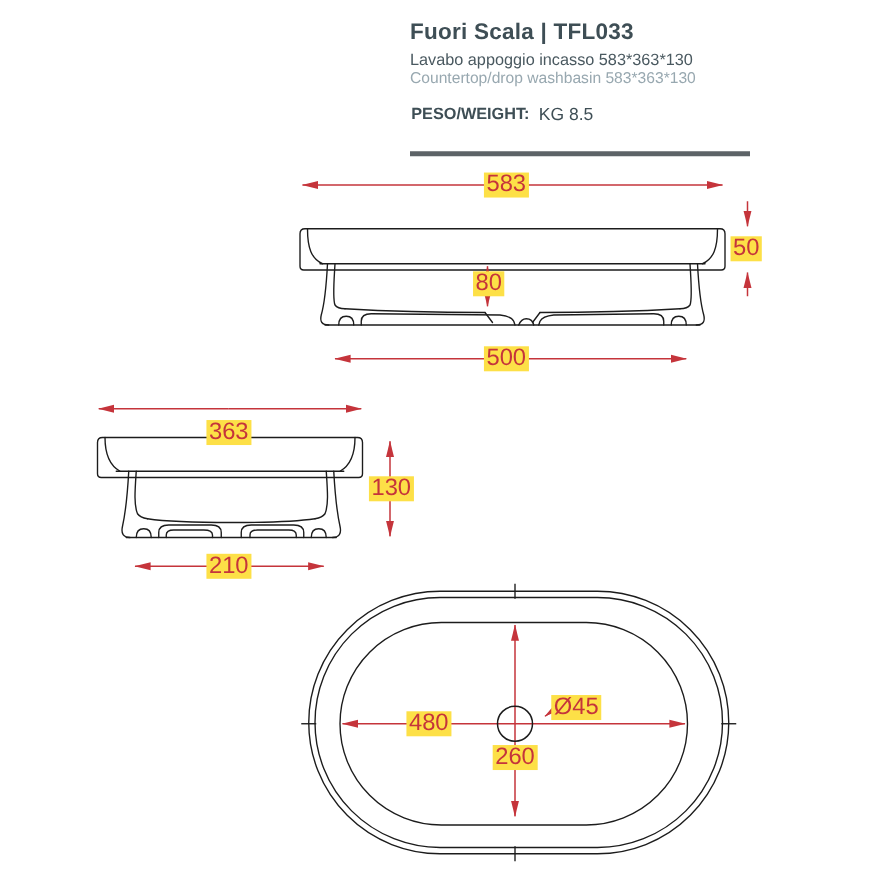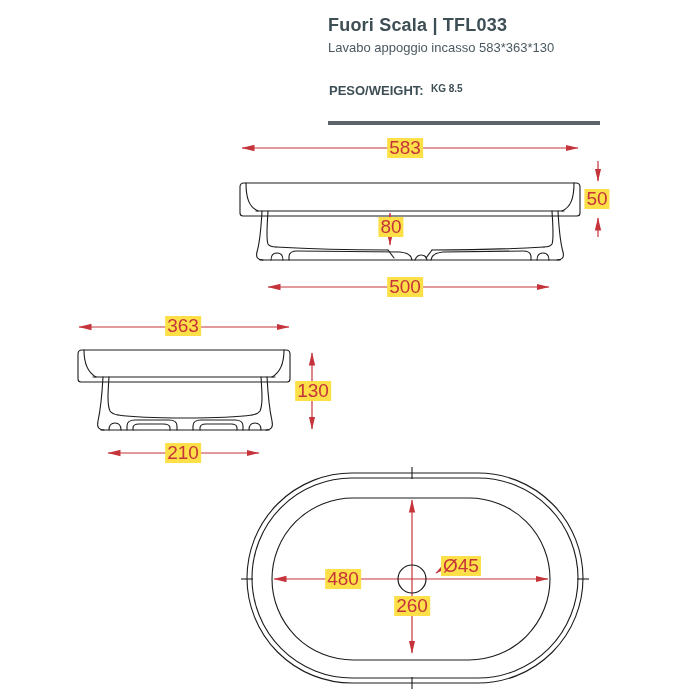--- a/index.html
+++ b/index.html
@@ -14,36 +14,37 @@
   #sheet{
     position:relative;width:672px;height:700px;background:#ffffff;
     font-family:"Liberation Sans","DejaVu Sans",sans-serif;overflow:hidden;
   }
   #drawing{position:absolute;left:0;top:0;width:700px;height:700px;}
   .hdr{position:absolute;white-space:nowrap;}
   .title{left:328px;top:15px;font-size:18px;font-weight:bold;color:var(--title);letter-spacing:.2px;}
   .sub-it{left:328px;top:40px;font-size:13px;color:var(--subtitle_it);}
   .sub-en{left:328px;top:55px;font-size:12.5px;color:var(--subtitle_en);}
   .weight{left:329px;top:83px;font-size:13px;font-weight:bold;color:var(--title);}
-  .weight-val{left:431px;top:83px;font-size:10px;font-weight:bold;color:var(--title);}
+  .weight-val{left:431px;top:83px;font-size:14px;font-weight:normal;color:var(--title);}
   .bar{position:absolute;left:328px;top:121px;width:272px;height:3.5px;background:var(--bar);}
   .dim{
     position:absolute;transform:translate(-50%,-50%);
     font-size:19px;color:var(--dimension);background:#fde047;
     padding:0 2px;line-height:1.05;white-space:nowrap;
   }
   .dim.lead{transform:translate(0,-50%);}
 </style>
 </head>
 <body>
 
 <div id="sheet">
 
   <div class="hdr title">Fuori Scala | TFL033</div>
   <div class="hdr sub-it">Lavabo appoggio incasso 583*363*130</div>
+  <div class="hdr sub-en">Countertop/drop washbasin 583*363*130</div>
   <div class="hdr weight">PESO/WEIGHT:</div>
   <div class="hdr weight-val">KG 8.5</div>
   <div class="bar"></div>
 
   <svg id="drawing" viewBox="0 0 700 700" xmlns="http://www.w3.org/2000/svg">
     <defs>
       <marker id="arr" markerWidth="14" markerHeight="8" refX="12.5" refY="4" orient="auto" markerUnits="userSpaceOnUse">
         <path d="M0,0.8 L13,4 L0,7.2 Z" fill="var(--dimension,#c5343b)"></path>
       </marker>
     </defs>
@@ -125,21 +126,21 @@
     <g stroke="var(--line,#1c1c1c)" stroke-width="1.2" fill="none">
       <circle cx="412" cy="579" r="14"></circle>
     </g>
   </svg>
 
   <span class="dim" style="left:405px;top:148px">583</span>
   <span class="dim" style="left:597px;top:199px">50</span>
   <span class="dim" style="left:391px;top:227px">80</span>
   <span class="dim" style="left:405px;top:287px">500</span>
 
-  <span class="dim" style="left:183px;top:326px">363</span>
+  <span class="dim" style="left:183px;top:346px">363</span>
   <span class="dim" style="left:313px;top:391px">130</span>
   <span class="dim" style="left:183px;top:453px">210</span>
 
   <span class="dim" style="left:343px;top:579px">480</span>
   <span class="dim" style="left:412px;top:606px">260</span>
   <span class="dim lead" style="left:441px;top:566px">Ø45</span>
 
 </div>
 
 </body></html>

